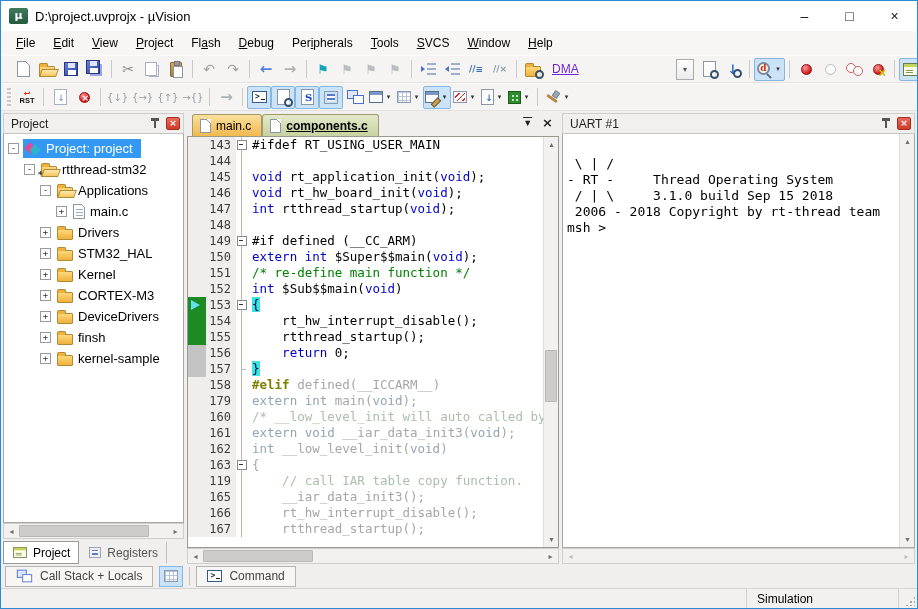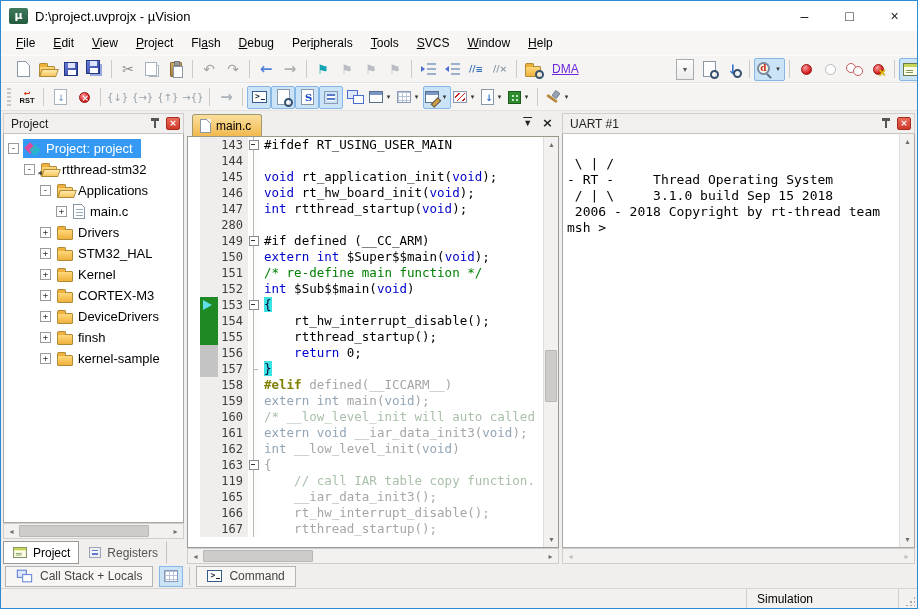--- a/index.html
+++ b/index.html
@@ -156,21 +156,21 @@
   .tabbar { height:24px; display:flex; align-items:flex-end; padding-left:5px; flex:none; position:relative; border-bottom:1px solid #9a9a8a; }
   .etab { display:flex; align-items:center; gap:5px; height:22px; padding:0 10px 0 7px;
     border:1px solid #a09a70; border-bottom:none; border-radius:3px 3px 0 0; font-size:12px; }
   .etab.amber { background:linear-gradient(#fbdf9d,#f1b94e); }
   .etab.green { background:linear-gradient(#e3e9ca,#c7d2a0); }
   .etab.green .etab-label { font-weight:bold; text-decoration:underline; }
   .etab .i-doc { width:11px; height:14px; }
   .tab-tools { position:absolute; right:6px; top:3px; display:flex; gap:10px; align-items:center; }
   .tab-menu-icon { font-size:9px; color:#222; text-decoration:overline; }
   .tab-close-icon { font:bold 13px/13px "DejaVu Sans",sans-serif; color:#222; }
-  .code-wrap { flex:1; display:flex; min-height:0; border:1px solid #9a9998; border-top:none; background:#fff;padding-left:12px; }
+  .code-wrap { flex:1; display:flex; min-height:0; border:1px solid #9a9998; border-top:none; background:#fff; }
   .code-lines { flex:1; overflow:hidden; font-family:"DejaVu Sans Mono",monospace; font-size:12.5px; }
   .cline { height:16px; display:flex; white-space:pre; }
   .cov { width:18px; flex:none; background:#efeeec; position:relative; }
   .cov.green,.cov.greenpc { background:#1e8a24; }
   .cov.gray { background:#c4c4c4; }
   .cov.greenpc::after { content:""; position:absolute; left:3px; top:3px;
     border-left:9px solid #5fe0ea; border-top:5px solid transparent; border-bottom:5px solid transparent; }
   .lnum { width:30px; flex:none; background:#efeeec; color:#3c3c3c; text-align:right; padding-right:5px; font-size:12px; line-height:16px; }
   .fold { width:12px; flex:none; position:relative; background:#fdfdfc;
     background-image:linear-gradient(#b9b9b9,#b9b9b9); background-size:1px 100%; background-position:5px 0; background-repeat:no-repeat; }
@@ -514,44 +514,48 @@
         </div>
       </div>
     </div>
 
     <div class="panel" id="center-panel">
       <div class="tabbar" id="etabs">
         <div class="etab amber">
             <span class="icon i-doc"></span>
             <span class="etab-label">main.c</span>
           </div>
+          <div class="etab green">
+            <span class="icon i-doc"></span>
+            <span class="etab-label">components.c</span>
+          </div>
           <div class="tab-tools">
           <span class="tab-menu-icon">▼</span>
           <span class="tab-close-icon">×</span>
         </div>
       </div>
       <div class="code-wrap">
         <div class="code-lines" id="code">
             <div class="cline"><span class="cov "></span><span class="lnum">143</span><span class="fold fstart"></span><span class="ctext"><span class="seg-p">#ifdef RT_USING_USER_MAIN</span></span></div>
             <div class="cline"><span class="cov "></span><span class="lnum">144</span><span class="fold "></span><span class="ctext"></span></div>
             <div class="cline"><span class="cov "></span><span class="lnum">145</span><span class="fold "></span><span class="ctext"><span class="seg-k">void</span><span class="seg-p"> rt_application_init(</span><span class="seg-k">void</span><span class="seg-p">);</span></span></div>
             <div class="cline"><span class="cov "></span><span class="lnum">146</span><span class="fold "></span><span class="ctext"><span class="seg-k">void</span><span class="seg-p"> rt_hw_board_init(</span><span class="seg-k">void</span><span class="seg-p">);</span></span></div>
             <div class="cline"><span class="cov "></span><span class="lnum">147</span><span class="fold "></span><span class="ctext"><span class="seg-k">int</span><span class="seg-p"> rtthread_startup(</span><span class="seg-k">void</span><span class="seg-p">);</span></span></div>
-            <div class="cline"><span class="cov "></span><span class="lnum">280</span><span class="fold "></span><span class="ctext"></span></div>
+            <div class="cline"><span class="cov "></span><span class="lnum">148</span><span class="fold "></span><span class="ctext"></span></div>
             <div class="cline"><span class="cov "></span><span class="lnum">149</span><span class="fold fstart"></span><span class="ctext"><span class="seg-p">#if defined (__CC_ARM)</span></span></div>
             <div class="cline"><span class="cov "></span><span class="lnum">150</span><span class="fold "></span><span class="ctext"><span class="seg-k">extern</span><span class="seg-p"> </span><span class="seg-k">int</span><span class="seg-p"> $Super$$main(</span><span class="seg-k">void</span><span class="seg-p">);</span></span></div>
             <div class="cline"><span class="cov "></span><span class="lnum">151</span><span class="fold "></span><span class="ctext"><span class="seg-c">/* re-define main function */</span></span></div>
             <div class="cline"><span class="cov "></span><span class="lnum">152</span><span class="fold "></span><span class="ctext"><span class="seg-k">int</span><span class="seg-p"> $Sub$$main(</span><span class="seg-k">void</span><span class="seg-p">)</span></span></div>
             <div class="cline"><span class="cov greenpc"></span><span class="lnum">153</span><span class="fold fstart"></span><span class="ctext"><span class="seg-b">{</span></span></div>
             <div class="cline"><span class="cov green"></span><span class="lnum">154</span><span class="fold "></span><span class="ctext"><span class="seg-p">    rt_hw_interrupt_disable();</span></span></div>
             <div class="cline"><span class="cov green"></span><span class="lnum">155</span><span class="fold "></span><span class="ctext"><span class="seg-p">    rtthread_startup();</span></span></div>
             <div class="cline"><span class="cov gray"></span><span class="lnum">156</span><span class="fold "></span><span class="ctext"><span class="seg-p">    </span><span class="seg-k">return</span><span class="seg-p"> 0;</span></span></div>
             <div class="cline"><span class="cov gray"></span><span class="lnum">157</span><span class="fold fend"></span><span class="ctext"><span class="seg-b">}</span></span></div>
             <div class="cline"><span class="cov "></span><span class="lnum">158</span><span class="fold "></span><span class="ctext"><span class="seg-d">#elif</span><span class="seg-i"> defined(__ICCARM__)</span></span></div>
-            <div class="cline"><span class="cov "></span><span class="lnum">159</span><span class="fold "></span><span class="ctext"><span class="seg-ik">extern</span><span class="seg-i"> </span><span class="seg-ik">int</span><span class="seg-i"> main(</span><span class="seg-ik">void</span><span class="seg-i">);</span></span></div>
+            <div class="cline"><span class="cov "></span><span class="lnum">179</span><span class="fold "></span><span class="ctext"><span class="seg-ik">extern</span><span class="seg-i"> </span><span class="seg-ik">int</span><span class="seg-i"> main(</span><span class="seg-ik">void</span><span class="seg-i">);</span></span></div>
             <div class="cline"><span class="cov "></span><span class="lnum">160</span><span class="fold "></span><span class="ctext"><span class="seg-ic">/* __low_level_init will auto called by IAR cstartup */</span></span></div>
             <div class="cline"><span class="cov "></span><span class="lnum">161</span><span class="fold "></span><span class="ctext"><span class="seg-ik">extern</span><span class="seg-i"> </span><span class="seg-ik">void</span><span class="seg-i"> __iar_data_init3(</span><span class="seg-ik">void</span><span class="seg-i">);</span></span></div>
             <div class="cline"><span class="cov "></span><span class="lnum">162</span><span class="fold "></span><span class="ctext"><span class="seg-ik">int</span><span class="seg-i"> __low_level_init(</span><span class="seg-ik">void</span><span class="seg-i">)</span></span></div>
             <div class="cline"><span class="cov "></span><span class="lnum">163</span><span class="fold fstart"></span><span class="ctext"><span class="seg-i">{</span></span></div>
             <div class="cline"><span class="cov "></span><span class="lnum">119</span><span class="fold "></span><span class="ctext"><span class="seg-ic">    // call IAR table copy function.</span></span></div>
             <div class="cline"><span class="cov "></span><span class="lnum">165</span><span class="fold "></span><span class="ctext"><span class="seg-i">    __iar_data_init3();</span></span></div>
             <div class="cline"><span class="cov "></span><span class="lnum">166</span><span class="fold "></span><span class="ctext"><span class="seg-i">    rt_hw_interrupt_disable();</span></span></div>
             <div class="cline"><span class="cov "></span><span class="lnum">167</span><span class="fold "></span><span class="ctext"><span class="seg-i">    rtthread_startup();</span></span></div>
           </div>
         <div class="vscroll">

